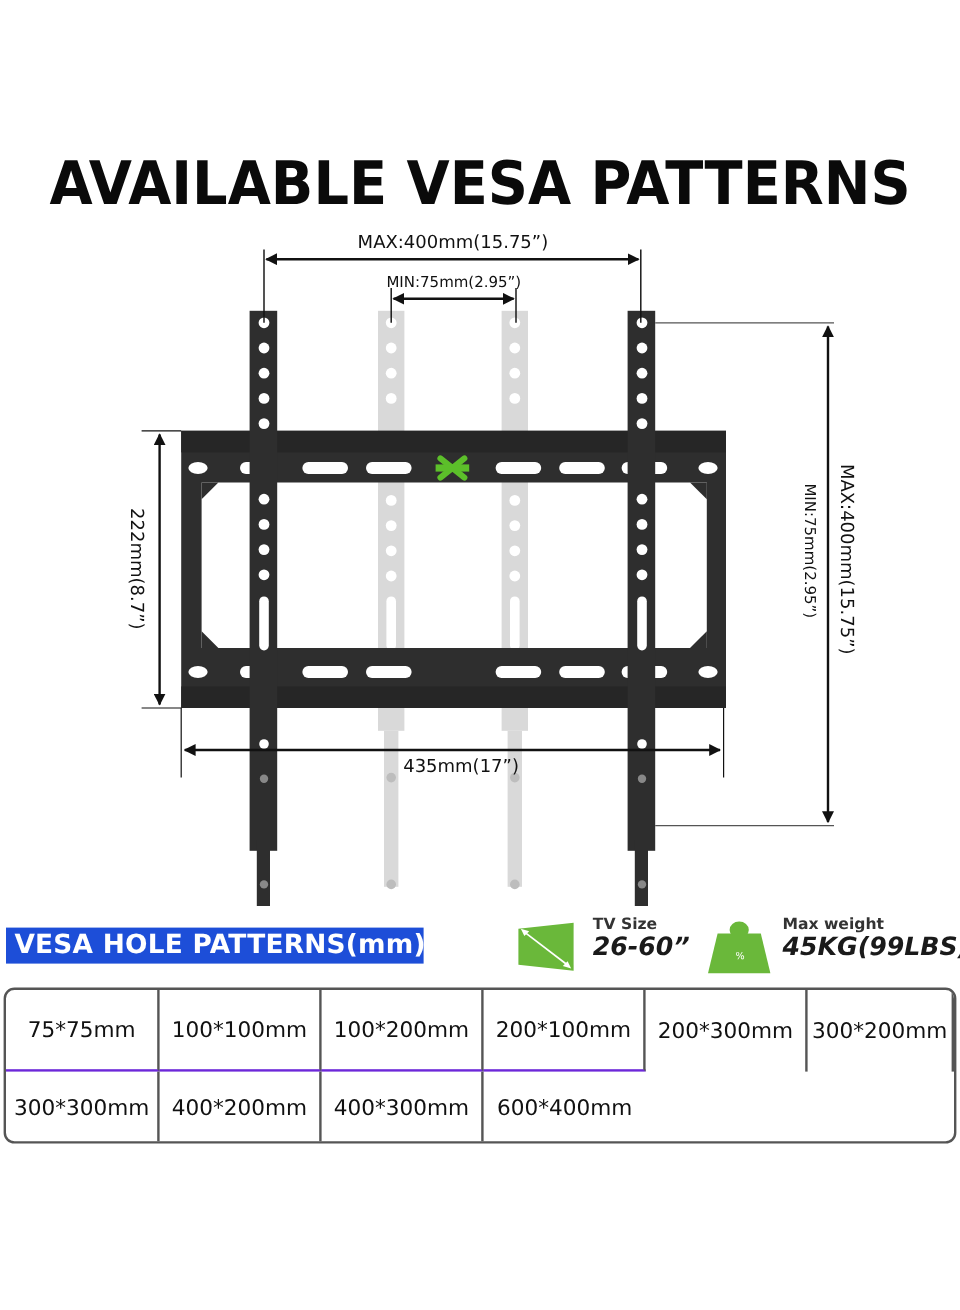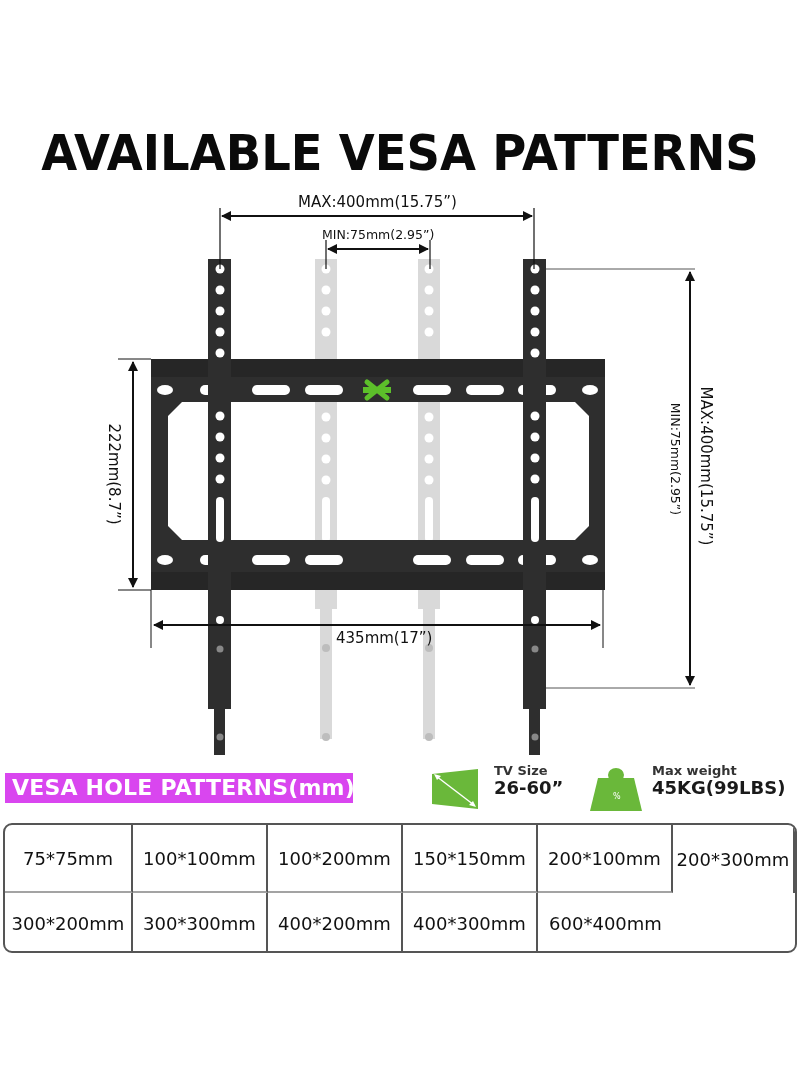--- a/index.html
+++ b/index.html
@@ -15,39 +15,39 @@
 
   .abs { position: absolute; }
   .lbl { position: absolute; font-family: "DejaVu Sans", sans-serif; color: #111; white-space: nowrap; }
 
   
   .diagram { position: absolute; left: 0; top: 0; width: 755px; height: 760px; }
 
   
   .vesa-bar {
     position: absolute; left: 5px; top: 773px; width: 348px; height: 30px;
-    background: #d946ef; color: #fff; font-weight: bold; font-size: 22px;
+    background: #1d4ed8; color: #fff; font-weight: bold; font-size: 22px;
     font-family: "DejaVu Sans", sans-serif; line-height: 30px; padding-left: 7px;
     letter-spacing: 0.2px; white-space: nowrap;
   }
 
   .spec { position: absolute; top: 763px; height: 50px; }
   .spec .cap { position: absolute; left: 0; top: 0; font-size: 13px; color: #333; font-family: "DejaVu Sans", sans-serif; white-space: nowrap; font-weight: bold; }
-  .spec .val { position: absolute; left: 0; top: 14px; font-size: 18px; font-weight: bold; color: #1a1a1a; font-family: "DejaVu Sans", sans-serif; white-space: nowrap; }
+  .spec .val { position: absolute; left: 0; top: 14px; font-size: 21px; font-weight: bold; color: #1a1a1a; font-family: "DejaVu Sans", sans-serif; white-space: nowrap; font-style: italic; }
 
   
   .patterns {
     position: absolute; left: 3px; top: 823px; width: 794px; height: 130px;
     border: 2px solid #555; border-radius: 9px; overflow: hidden;
     display: grid; grid-template-columns: 128px 135px 135px 135px 135px 122px; grid-template-rows: 68px 60px;
   }
   .patterns .cell {
     display: flex; align-items: center; justify-content: center;
     font-size: 18px; color: #111; font-family: "DejaVu Sans", sans-serif;
-    border-right: 2px solid #555; border-bottom: 2px solid #a3a3a3; white-space: nowrap;
+    border-right: 2px solid #555; border-bottom: 2px solid #6d28d9; white-space: nowrap;
   }
   .patterns .cell.last-col { border-right: none; }
   .patterns .cell.last-row { border-bottom: none; }
 </style>
 </head>
 <body>
 
 <div class="title">AVAILABLE VESA PATTERNS</div>
 
 <div class="diagram">
@@ -214,21 +214,20 @@
     <text x="25" y="36" font-size="8" fill="#fff" font-family="DejaVu Sans, sans-serif">%</text>
   </svg>
   <div class="cap" style="left:64px;">Max weight</div>
   <div class="val" style="left:64px;">45KG(99LBS)</div>
 </div>
 
 <div class="patterns">
   <div class="cell">75*75mm</div>
   <div class="cell">100*100mm</div>
   <div class="cell">100*200mm</div>
-  <div class="cell">150*150mm</div>
   <div class="cell">200*100mm</div>
 
   <div class="cell last-row">200*300mm</div>
   <div class="cell last-row">300*200mm</div>
   <div class="cell last-row">300*300mm</div>
   <div class="cell last-row">400*200mm</div>
   <div class="cell last-row">400*300mm</div>
   <div class="cell last-row last-col">600*400mm</div>
 </div>
 

